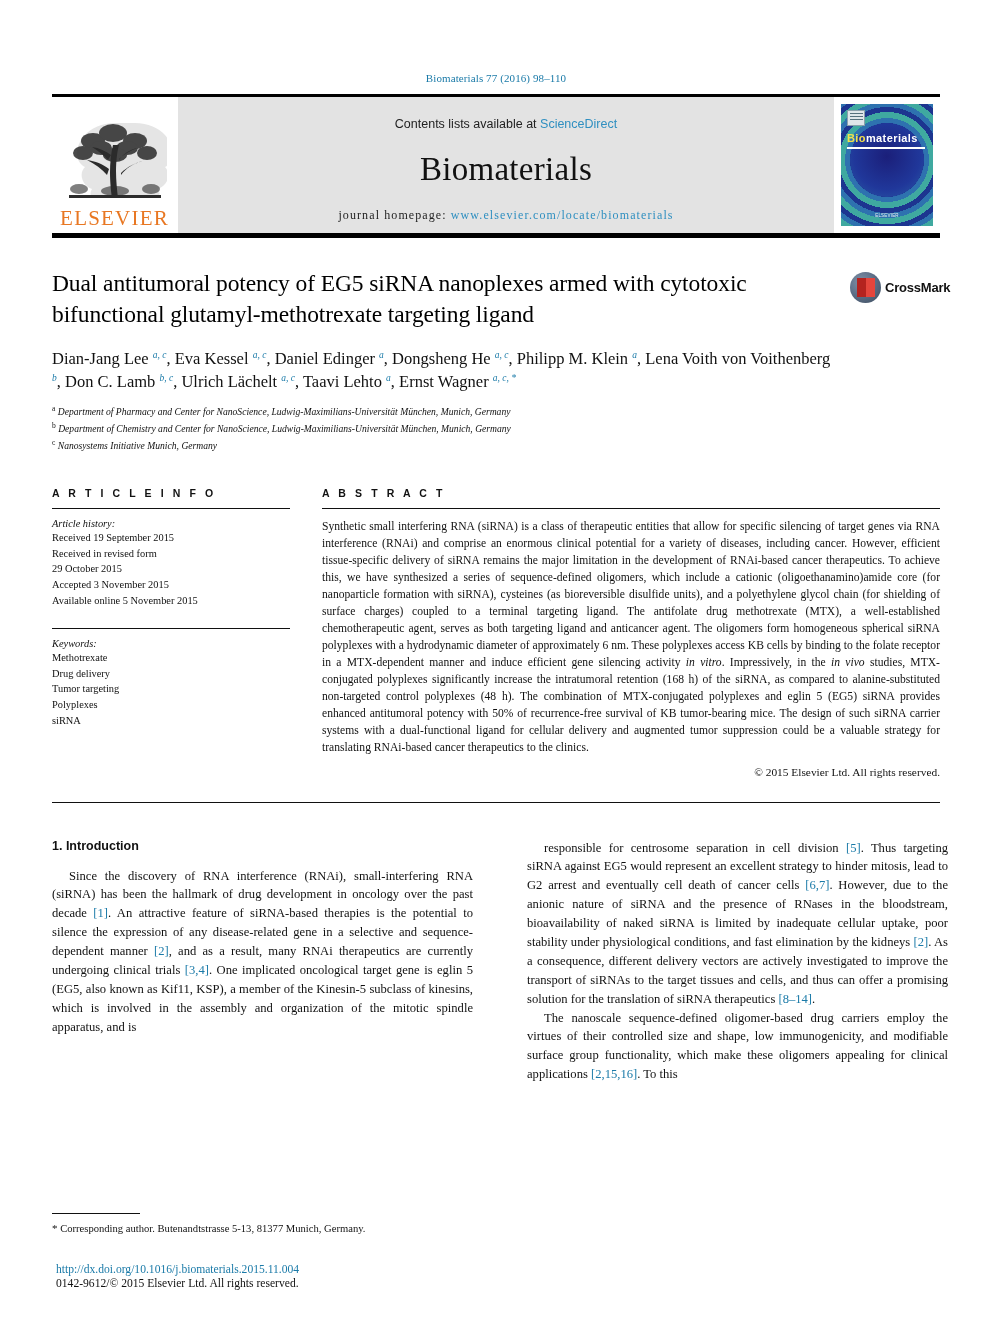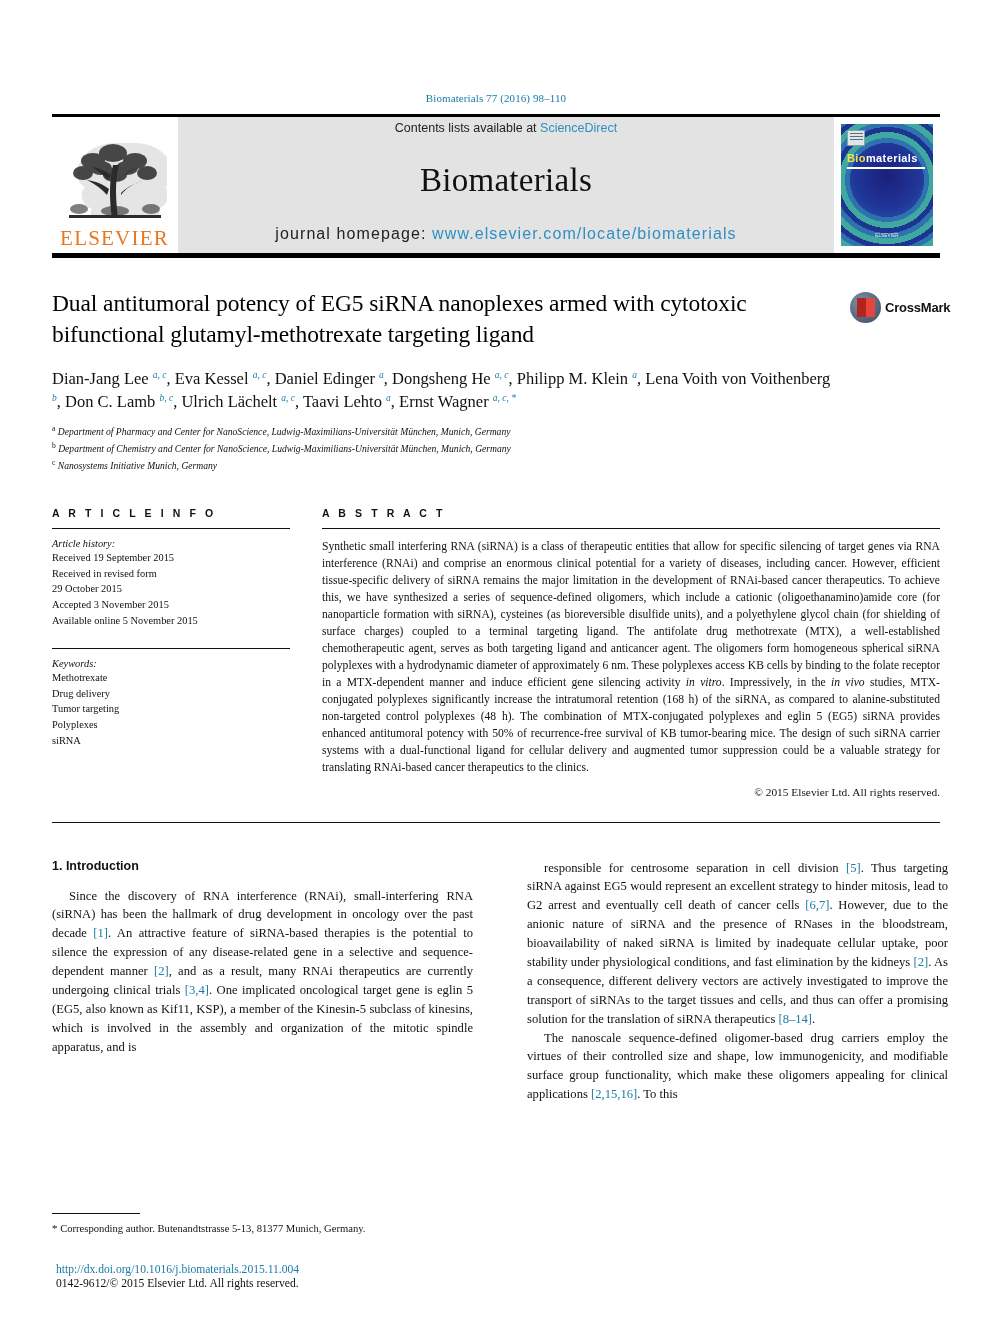--- a/index.html
+++ b/index.html
@@ -22,21 +22,21 @@
     box-sizing: border-box;
     padding: 0 52px;
   }
 
   
   .running-head {
     text-align: center;
     font-family: "Liberation Serif", serif;
     font-size: 11px;
     color: #1a7aa8;
-    padding-top: 92px;
+    padding-top: 72px;
     letter-spacing: 0.1px;
   }
 
   
   .masthead {
     margin-top: 10px;
     border-top: 3px solid #000;
     border-bottom: 5px solid #000;
     display: flex;
     align-items: stretch;
@@ -63,40 +63,40 @@
     line-height: 1;
     margin-top: 1px;
   }
   .masthead-center {
     flex: 1 1 auto;
     background: #e3e3e3;
     display: flex;
     flex-direction: column;
     align-items: center;
     justify-content: space-between;
-    padding: 4px 0 10px 0;
+    padding: 20px 0 10px 0;
   }
   .contents-line {
     font-family: "Liberation Sans", sans-serif;
     font-size: 12.5px;
     color: #222;
   }
   .contents-line .sd {
     color: #2f8fc0;
   }
   .journal-name {
     font-family: "Liberation Serif", serif;
     font-size: 33px;
     color: #111;
     letter-spacing: 0.3px;
     line-height: 1;
   }
   .homepage-line {
-    font-family: Liberation Sans, sans-serif;
-    font-size: 16px;
+    font-family: Liberation Serif, serif;
+    font-size: 12px;
     letter-spacing: 1.1px;
     color: #222;
     text-align: center;
   }
   .homepage-line .url { color: #2f8fc0; }
   .masthead-cover {
     width: 106px;
     flex: 0 0 106px;
     background: #ffffff;
     display: flex;

